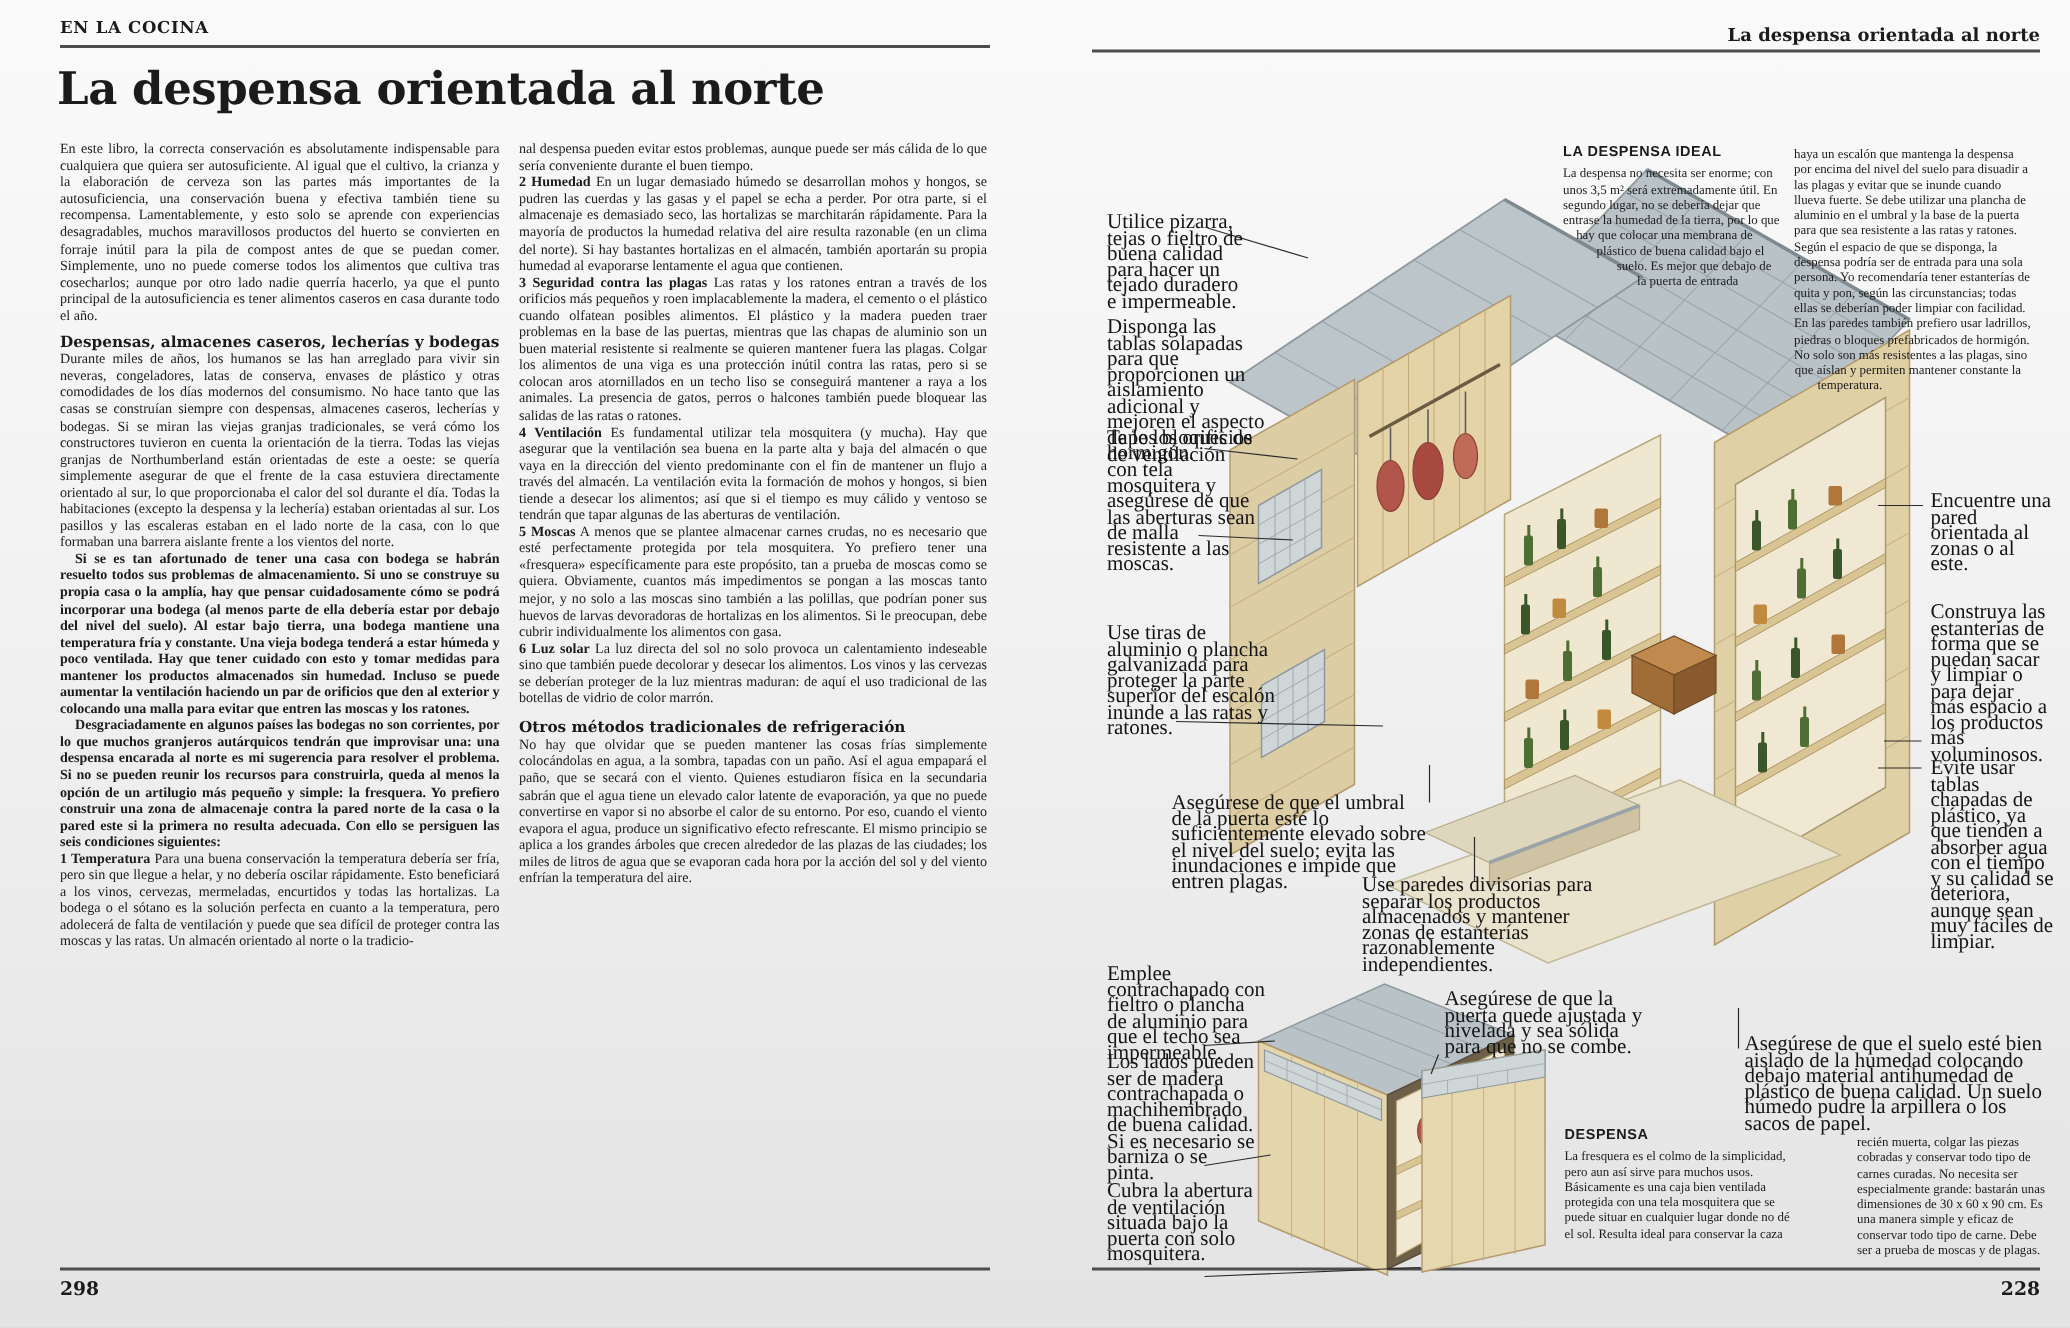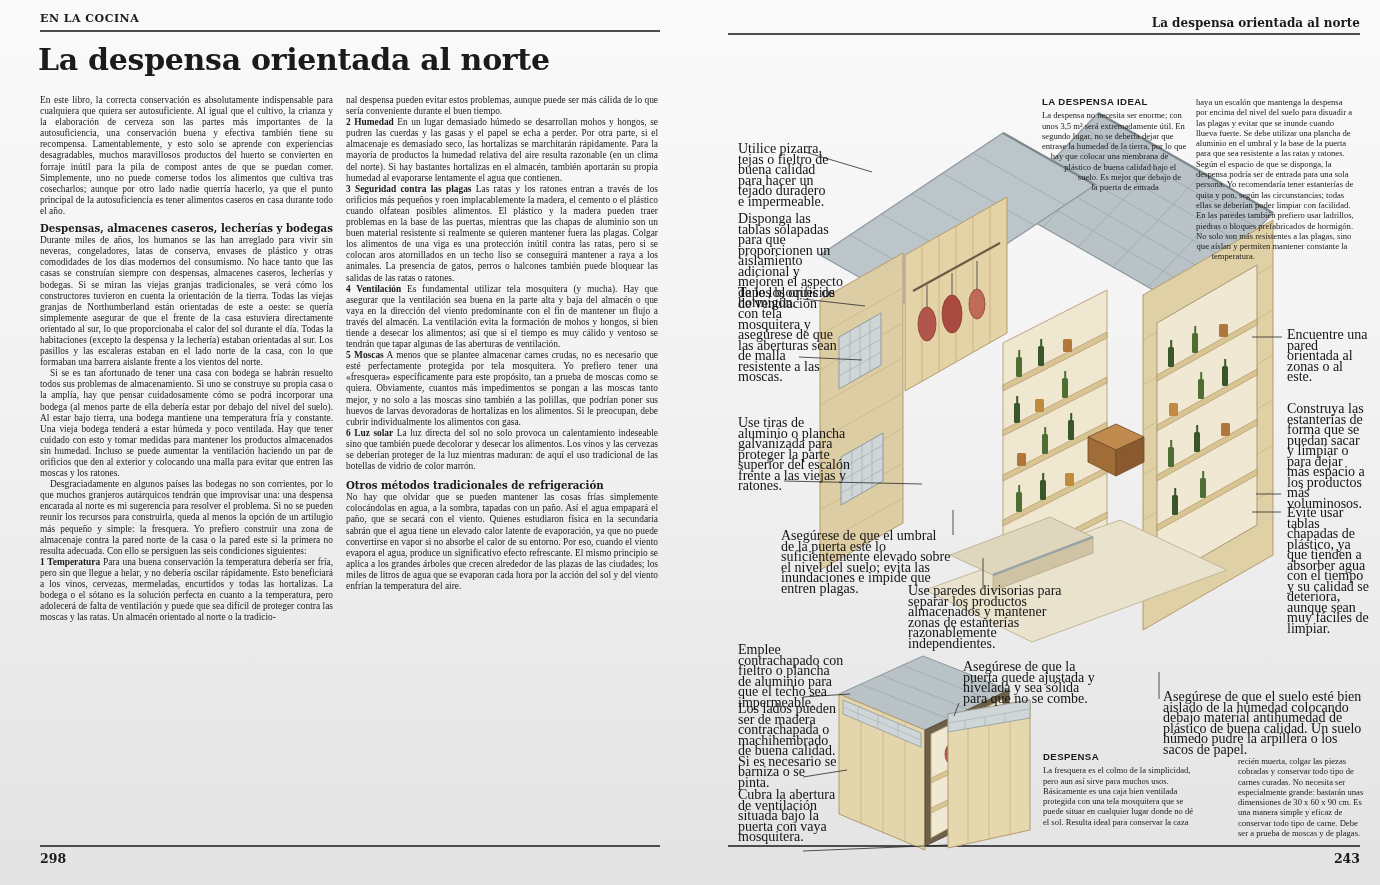--- a/index.html
+++ b/index.html
@@ -17,21 +17,21 @@
   .rule-top-l{left:40px;top:30px;width:620px;}
   .rule-top-r{left:28px;top:33px;width:632px;}
   .rule-bot-l{left:40px;top:845px;width:620px;}
   .rule-bot-r{left:28px;top:845px;width:632px;}
   .title{position:absolute;left:38px;top:42px;margin:0;font-family:"DejaVu Serif",serif;
     font-weight:bold;font-size:30px;letter-spacing:-.3px;}
   .col{position:absolute;top:95px;font-size:9.4px;line-height:11.1px;text-align:justify;}
   .col1{left:40px;width:293px;}
   .col2{left:346px;width:312px;}
   .col p{margin:0;}
-  .col p.indent{text-indent:10px;}
+  .col p.indent{text-indent:10px;font-weight:bold;}
   .subhead{margin:6px 0 1px 0;font-family:"DejaVu Serif",serif;font-weight:bold;font-size:10.2px;}
   .lead{font-weight:bold;}
   .folio{position:absolute;top:851px;font-family:"DejaVu Serif",serif;font-weight:bold;font-size:12.5px;}
   .folio-l{left:40px;}
   .folio-r{left:28px;width:632px;text-align:right;}
   .ann{position:absolute;font-size:14px;line-height:10.5px;color:#141414;z-index:6;}
   .capblock{position:absolute;font-size:8.6px;line-height:10.3px;z-index:6;}
   .capblock .cap-title{font-family:Liberation Sans, sans-serif;font-weight:bold;font-size:9.6px;
     letter-spacing:.4px;margin:0 0 3px 0;}
   .wf{float:left;}
@@ -317,26 +317,26 @@
         <line x1="552" y1="337" x2="582" y2="337"></line>
         <line x1="556" y1="494" x2="581" y2="494"></line>
         <line x1="552" y1="512" x2="581" y2="512"></line>
         <line x1="459" y1="672" x2="459" y2="699"></line>
       </g>
     </svg>
 
     <div class="ann" style="left:38px;top:144px;width:96px">Utilice pizarra, tejas o fieltro de buena calidad para hacer un tejado duradero e impermeable.</div>
     <div class="ann" style="left:38px;top:214px;width:108px">Disponga las tablas solapadas para que proporcionen un aislamiento adicional y mejoren el aspecto de los bloques de hormigón.</div>
     <div class="ann" style="left:38px;top:288px;width:100px">Tape los orificios de ventilación con tela mosquitera y asegúrese de que las aberturas sean de malla resistente a las moscas.</div>
-    <div class="ann" style="left:38px;top:418px;width:112px">Use tiras de aluminio o plancha galvanizada para proteger la parte superior del escalón frente a las viejas y ratones.</div>
+    <div class="ann" style="left:38px;top:418px;width:112px">Use tiras de aluminio o plancha galvanizada para proteger la parte superior del escalón inunde a las ratas y ratones.</div>
     <div class="ann" style="left:81px;top:531px;width:172px">Asegúrese de que el umbral de la puerta esté lo suficientemente elevado sobre el nivel del suelo; evita las inundaciones e impide que entren plagas.</div>
     <div class="ann" style="left:208px;top:586px;width:165px">Use paredes divisorias para separar los productos almacenados y mantener zonas de estanterías razonablemente independientes.</div>
     <div class="ann" style="left:38px;top:645px;width:108px">Emplee contrachapado con fieltro o plancha de aluminio para que el techo sea impermeable.</div>
     <div class="ann" style="left:38px;top:704px;width:100px">Los lados pueden ser de madera contrachapada o machihembrado de buena calidad. Si es necesario se barniza o se pinta.</div>
-    <div class="ann" style="left:38px;top:790px;width:102px">Cubra la abertura de ventilación situada bajo la puerta con vaya mosquitera.</div>
+    <div class="ann" style="left:38px;top:790px;width:102px">Cubra la abertura de ventilación situada bajo la puerta con solo mosquitera.</div>
     <div class="ann" style="left:263px;top:662px;width:140px">Asegúrese de que la puerta quede ajustada y nivelada y sea sólida para que no se combe.</div>
     <div class="ann" style="left:587px;top:330px;width:82px">Encuentre una pared orientada al zonas o al este.</div>
     <div class="ann" style="left:587px;top:404px;width:80px">Construya las estanterías de forma que se puedan sacar y limpiar o para dejar más espacio a los productos más voluminosos.</div>
     <div class="ann" style="left:587px;top:508px;width:84px">Evite usar tablas chapadas de plástico, ya que tienden a absorber agua con el tiempo y su calidad se deteriora, aunque sean muy fáciles de limpiar.</div>
     <div class="ann" style="left:463px;top:692px;width:208px">Asegúrese de que el suelo esté bien aislado de la humedad colocando debajo material antihumedad de plástico de buena calidad. Un suelo húmedo pudre la arpillera o los sacos de papel.</div>
 
     <div class="capblock" style="left:342px;top:97px;width:146px">
       <div class="cap-title">LA DESPENSA IDEAL</div>
       <i class="wf wf1"></i>
       <div>La despensa no necesita ser enorme; con unos 3,5 m² será extremadamente útil. En segundo lugar, no se debería dejar que entrase la humedad de la tierra, por lo que hay que colocar una membrana de plástico de buena calidad bajo el suelo. Es mejor que debajo de la puerta de entrada</div>
@@ -348,16 +348,16 @@
 
     <div class="capblock" style="left:343px;top:752px;width:158px">
       <div class="cap-title">DESPENSA</div>
       <div>La fresquera es el colmo de la simplicidad, pero aun así sirve para muchos usos. Básicamente es una caja bien ventilada protegida con una tela mosquitera que se puede situar en cualquier lugar donde no dé el sol. Resulta ideal para conservar la caza</div>
     </div>
     <div class="capblock" style="left:538px;top:756px;width:130px">
       <div>recién muerta, colgar las piezas cobradas y conservar todo tipo de carnes curadas. No necesita ser especialmente grande: bastarán unas dimensiones de 30 x 60 x 90 cm. Es una manera simple y eficaz de conservar todo tipo de carne. Debe ser a prueba de moscas y de plagas.</div>
     </div>
 
     <div class="rule rule-bot-r"></div>
-    <div class="folio folio-r">243</div>
+    <div class="folio folio-r">228</div>
   </div>
 
 </div>
 
 </body></html>

